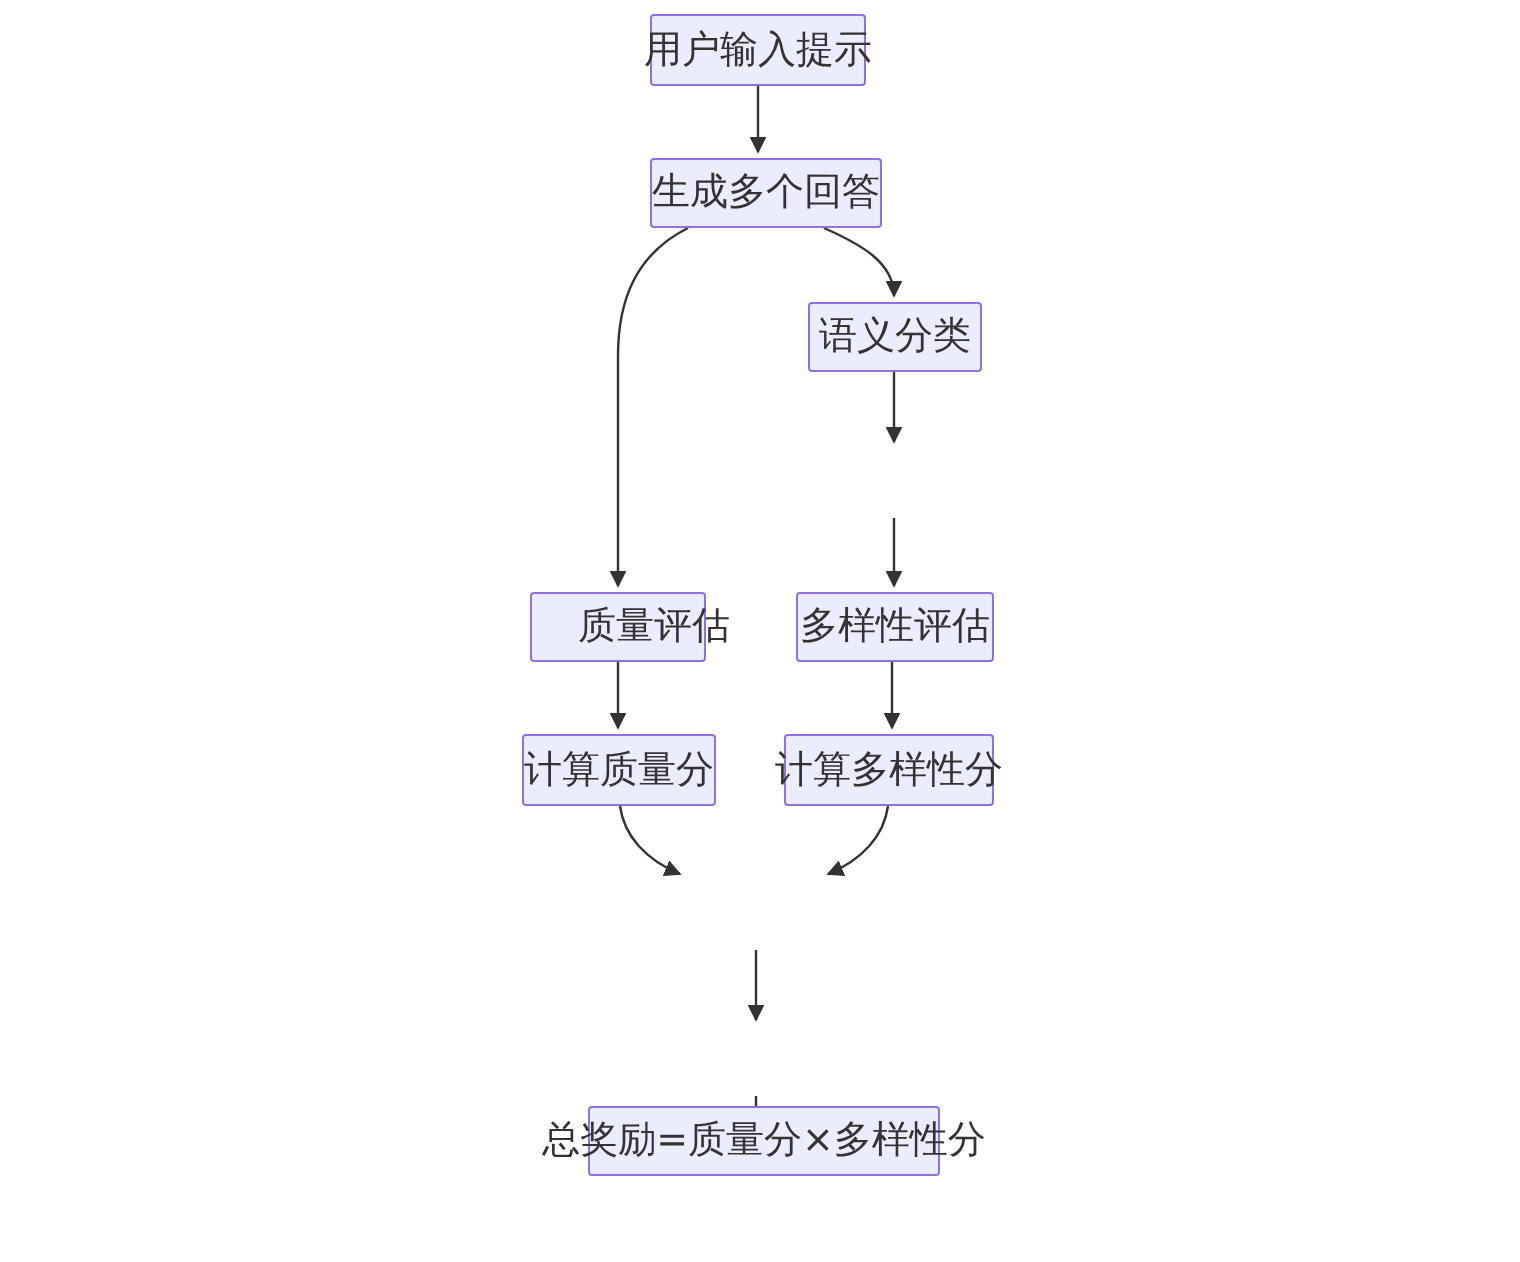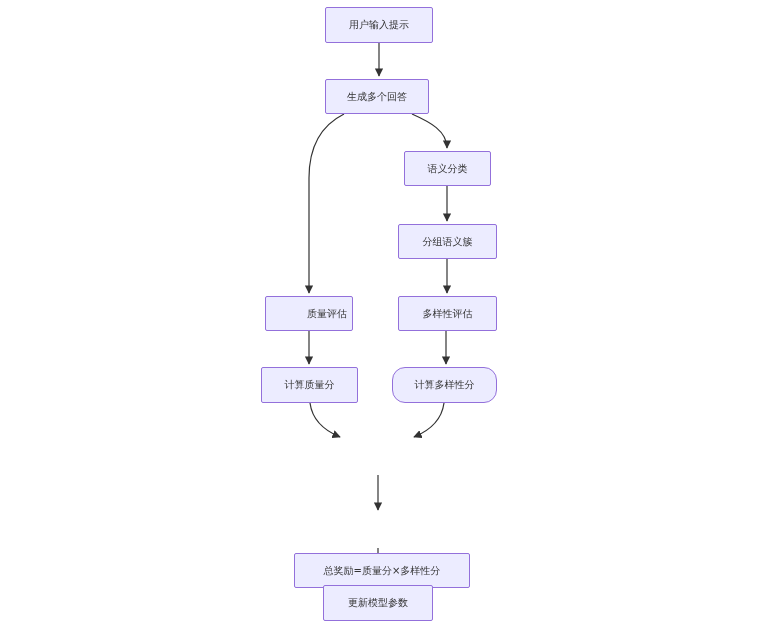--- a/index.html
+++ b/index.html
@@ -29,21 +29,21 @@
     fill:var(--edge-color);
     stroke:none;
   }
   .node{
     position:absolute;
     display:flex;align-items:center;justify-content:center;
     background:var(--node-fill);
     border:1px solid var(--node-border);
     border-radius:2px;
     color:var(--text-color);
-    font-size:10px;
+    font-size:19px;
     line-height:1;
     text-align:center;
     white-space:nowrap;
   }
 </style>
 </head>
 <body>
 
 <div class="canvas">
 
@@ -61,32 +61,30 @@
     <path class="edge" d="M309,331 L309,364" marker-end="url(#arrow)"></path>
     <path class="edge" d="M446,331 L446,364" marker-end="url(#arrow)"></path>
     <path class="edge" d="M310,403 C312,418 323,430 340,437" marker-end="url(#arrow)"></path>
     <path class="edge" d="M444,403 C442,418 431,430 414,437" marker-end="url(#arrow)"></path>
     <path class="edge" d="M378,475 L378,510" marker-end="url(#arrow)"></path>
     <path class="edge" d="M378,548 L378,582" marker-end="url(#arrow)"></path>
   </svg>
 
   <div class="node" style="left:325px;top:7px;width:108px;height:36px;">用户输入提示</div>
 
-  <div class="node" style="left:325px;top:79px;width:104px;height:35px;">生成多个回答</div>
+  <div class="node" style="left:325px;top:79px;width:116px;height:35px;">生成多个回答</div>
 
   <div class="node" style="left:404px;top:151px;width:87px;height:35px;">语义分类</div>
 
-  <div class="node" style="left:398px;top:224px;width:99px;height:35px;">分组语义簇</div>
 
   <div class="node" style="left:265px;top:296px;width:88px;height:35px;padding-left:36px;">质量评估</div>
 
   <div class="node" style="left:398px;top:296px;width:99px;height:35px;">多样性评估</div>
 
   <div class="node" style="left:261px;top:367px;width:97px;height:36px;">计算质量分</div>
 
-  <div class="node" style="left:392px;top:367px;width:105px;height:36px;border-radius:13px;">计算多样性分</div>
+  <div class="node" style="left:392px;top:367px;width:105px;height:36px;">计算多样性分</div>
 
 
   <div class="node" style="left:294px;top:513px;width:176px;height:35px;margin-top:40px;">总奖励=质量分×多样性分</div>
 
-  <div class="node" style="left:323px;top:585px;width:110px;height:36px;">更新模型参数</div>
 
 </div>
 
 </body></html>

